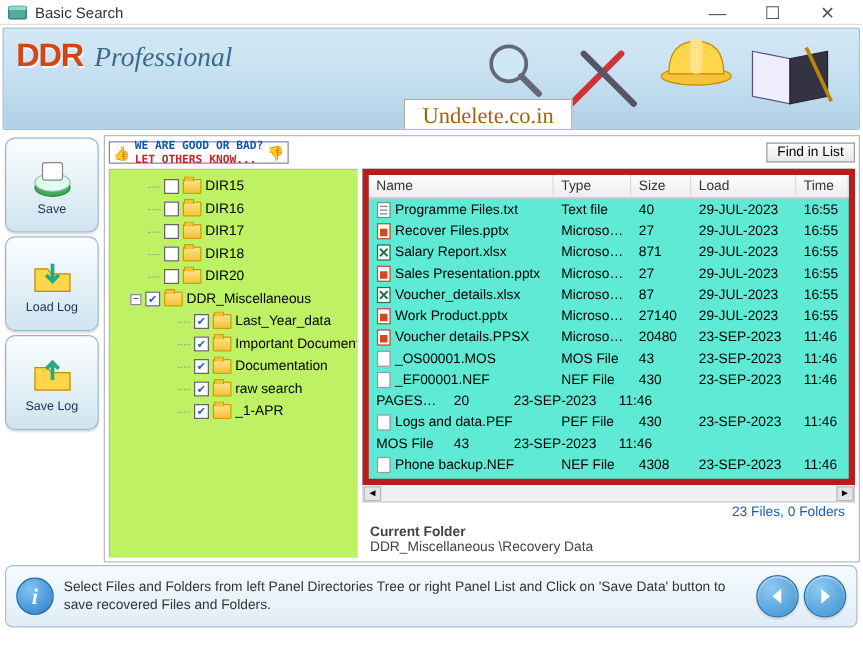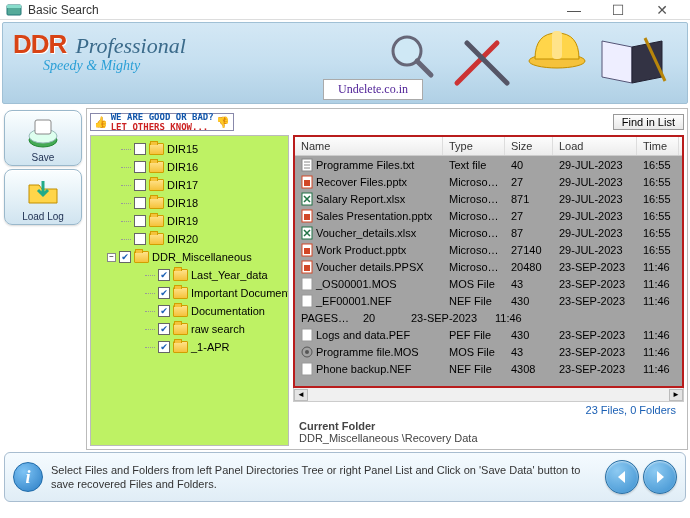--- a/index.html
+++ b/index.html
@@ -13,26 +13,26 @@
 .header-banner { height: 82px; background: linear-gradient(180deg, #d4e8f5 0%, #c5dff0 50%, #b0d0e5 100%); position: relative; border: 1px solid #a0c0d5; margin: 2px; border-radius: 2px; overflow: hidden; }
 .logo-block { position: absolute; left: 10px; top: 6px; }
 .logo-ddr { font-family: Arial Black, sans-serif; font-size: 26px; font-weight: 900; letter-spacing: -1px; color: #d84315; text-shadow: 1px 1px 0 #fff; display: inline-block; }
 .logo-pro { font-family: 'Segoe Script', cursive; font-size: 22px; font-style: italic; color: #3a6a8a; margin-left: 6px; }
 .logo-tag { font-family: cursive; font-style: italic; color: #2a9fd6; font-size: 14px; margin-top: -2px; margin-left: 30px; }
 .hdr-icons { position: absolute; right: 0; top: 0; width: 320px; height: 80px; }
 .mag-glass { position: absolute; left: 20px; top: 8px; width: 50px; height: 50px; }
 .srv { position: absolute; left: 80px; top: 10px; width: 70px; height: 60px; }
 .helmet { position: absolute; left: 160px; top: 2px; width: 60px; height: 45px; }
 .book { position: absolute; left: 230px; top: 10px; width: 70px; height: 55px; }
-.undelete-label { position: absolute; left: 320px; top: 56px; background: #fff; border: 1px solid #aaa; padding: 2px 14px; font-size: 12px; font-family: 'Times New Roman', serif; color: #4c1d95; }
+.undelete-label { position: absolute; left: 320px; top: 56px; background: #fff; border: 1px solid #aaa; padding: 2px 14px; font-size: 18px; font-family: 'Times New Roman', serif; color: #a16207; }
 
 .main-area { display: flex; height: 346px; padding: 2px; gap: 2px; }
 
 .sidebar { width: 82px; display: flex; flex-direction: column; gap: 3px; padding: 2px; }
-.sb-btn { height: 56px; background: linear-gradient(180deg, #fafeff, #d0e4f0); border: 1px solid #9ab8cb; border-radius: 8px; display: flex; flex-direction: column; align-items: center; justify-content: center; gap: 2px; cursor: pointer; box-shadow: inset 0 1px 0 #fff, 0 1px 2px rgba(0,0,0,0.15); }
+.sb-btn { height: 76px; background: linear-gradient(180deg, #fafeff, #d0e4f0); border: 1px solid #9ab8cb; border-radius: 8px; display: flex; flex-direction: column; align-items: center; justify-content: center; gap: 2px; cursor: pointer; box-shadow: inset 0 1px 0 #fff, 0 1px 2px rgba(0,0,0,0.15); }
 .sb-ico { width: 36px; height: 36px; }
 .sb-label { font-size: 10px; color: #235; }
 
 .content { flex: 1; border: 1px solid #bbb; background: #fff; display: flex; flex-direction: column; padding: 3px; gap: 3px; }
 
 .feedback-row { display: flex; align-items: center; justify-content: space-between; height: 20px; }
 .fb-banner { display: flex; align-items: center; gap: 3px; border: 1px solid #88a; background: #fff; padding: 0 3px; height: 18px; font-size: 9px; }
 .fb-thumb { font-size: 11px; }
 .fb-line1 { color: #1155aa; font-weight: bold; font-family: monospace; font-size: 9px; margin-top: 36px; }
 .fb-line2 { color: #c22; font-weight: bold; font-family: monospace; font-size: 9px; }
@@ -47,21 +47,21 @@
 .tree-cb.checked::after { content: "✔"; }
 .folder-ic { width: 15px; height: 12px; background: linear-gradient(180deg, #ffe28a, #f5c23b); border: 1px solid #d19e00; border-radius: 1px; position: relative; flex-shrink: 0; }
 .folder-ic::before { content: ""; position: absolute; top: -3px; left: 0; width: 6px; height: 3px; background: #f5c23b; border: 1px solid #d19e00; border-bottom: none; border-radius: 1px 1px 0 0; }
 .tree-label { font-size: 11px; white-space: nowrap; }
 .tree-label.sel { background: #1e6fd6; color: #fff; padding: 0 2px; }
 .expander { width: 9px; height: 9px; border: 1px solid #888; display: flex; align-items: center; justify-content: center; font-size: 8px; line-height: 1; background: #fff; flex-shrink: 0; cursor: pointer; }
 .ind1 { padding-left: 16px; }
 .ind2 { padding-left: 40px; }
 
 .right-pane { flex: 1; display: flex; flex-direction: column; min-width: 0; }
-.file-list { flex: 1; border: 2px solid #b91c1c; background: #a3a3a3; overflow: auto; }
+.file-list { flex: 1; border: 5px solid #b91c1c; background: #5eead4; overflow: auto; }
 .fl-header { display: flex; background: linear-gradient(180deg,#fdfdfd,#ececec); border-bottom: 1px solid #ccc; position: sticky; top: 0; }
 .fl-hcell { padding: 3px 6px; border-right: 1px solid #ddd; font-size: 11px; color: #333; }
 .fl-row { display: flex; height: 17px; align-items: center; }
 .fl-cell { padding: 1px 6px; font-size: 11px; white-space: nowrap; overflow: hidden; text-overflow: ellipsis; }
 .c-name { width: 148px; display: flex; align-items: center; gap: 3px; }
 .c-type { width: 62px; }
 .c-size { width: 48px; }
 .c-date { width: 84px; }
 .c-time { width: 42px; }
 .file-ic { width: 12px; height: 14px; flex-shrink: 0; display: inline-block; }
@@ -94,21 +94,20 @@
   <div class="win-btn">☐</div>
   <div class="win-btn close">✕</div>
 </div>
 
 <div class="header-banner">
   <div class="logo-block">
     <div>
       <span class="logo-ddr">DDR</span>
       <span class="logo-pro">Professional</span>
     </div>
-    <div class="logo-tag">Speedy &amp; Mighty</div>
   </div>
   <div class="hdr-icons">
     <svg class="mag-glass" viewBox="0 0 50 50">
         <circle cx="20" cy="20" r="14" fill="#cfe8f5" stroke="#667" stroke-width="3"></circle>
         <line x1="30" y1="30" x2="44" y2="44" stroke="#667" stroke-width="5" stroke-linecap="round"></line>
       </svg>
     <svg class="srv" viewBox="0 0 70 60">
         <line x1="10" y1="50" x2="50" y2="10" stroke="#c33" stroke-width="5" stroke-linecap="round"></line>
         <line x1="20" y1="10" x2="60" y2="50" stroke="#556" stroke-width="5" stroke-linecap="round"></line>
       </svg>
@@ -136,20 +135,27 @@
           </svg></span>
         <span class="sb-label">Save</span>
       </div>
       <div class="sb-btn">
         <span class="sb-ico"><svg width="36" height="36" viewBox="0 0 36 36">
             <path d="M4 12 L14 12 L17 16 L32 16 L32 30 L4 30 Z" fill="#ffd54a" stroke="#c18e00"></path>
             <path d="M18 8 L18 22 M13 17 L18 22 L23 17" stroke="#2a8" stroke-width="3" fill="none"></path>
           </svg></span>
         <span class="sb-label">Load Log</span>
       </div>
+      <div class="sb-btn">
+        <span class="sb-ico"><svg width="36" height="36" viewBox="0 0 36 36">
+            <path d="M4 12 L14 12 L17 16 L32 16 L32 30 L4 30 Z" fill="#ffd54a" stroke="#c18e00"></path>
+            <path d="M18 22 L18 8 M13 13 L18 8 L23 13" stroke="#2a8" stroke-width="3" fill="none"></path>
+          </svg></span>
+        <span class="sb-label">Save Log</span>
+      </div>
     </div>
 
   <div class="content">
     <div class="feedback-row">
       <div class="fb-banner">
         <span class="fb-thumb">👍</span>
         <span>
           <span class="fb-line1">WE ARE GOOD OR BAD?</span><br>
           <span class="fb-line2">LET OTHERS KNOW...</span>
         </span>
@@ -181,26 +187,20 @@
           <div class="tree-node ind1">
             <span class="tree-connector"></span>
             <span class="tree-cb "></span>
             <span class="folder-ic"></span>
             <span class="tree-label ">DIR18</span>
           </div>
           <div class="tree-node ind1">
             <span class="tree-connector"></span>
             <span class="tree-cb "></span>
             <span class="folder-ic"></span>
-            <span class="tree-label ">DIR19</span>
-          </div>
-          <div class="tree-node ind1">
-            <span class="tree-connector"></span>
-            <span class="tree-cb "></span>
-            <span class="folder-ic"></span>
             <span class="tree-label ">DIR20</span>
           </div>
           <div class="tree-node ind1" style="padding-left: 4px;">
             <span class="expander">−</span>
             <span class="tree-cb checked"></span>
             <span class="folder-ic"></span>
             <span class="tree-label ">DDR_Miscellaneous</span>
           </div>
           <div class="tree-node ind2">
             <span class="tree-connector"></span>
@@ -373,27 +373,20 @@
                       <rect x="1" y="1" width="10" height="12" fill="#fff" stroke="#999"></rect>
                     </svg></span>
                   <span>Logs and data.PEF</span>
                 </div>
                 <div class="fl-cell c-type">PEF File</div>
                 <div class="fl-cell c-size">430</div>
                 <div class="fl-cell c-date">23-SEP-2023</div>
                 <div class="fl-cell c-time">11:46</div>
               </div>
               <div class="fl-row">
-                <div class="fl-cell c-name">
-                  <span class="file-ic"><svg width="12" height="14" viewBox="0 0 12 14">
-                      <circle cx="6" cy="7" r="5" fill="none" stroke="#555"></circle>
-                      <circle cx="6" cy="7" r="2" fill="#555"></circle>
-                    </svg></span>
-                  <span>Programme file.MOS</span>
-                </div>
                 <div class="fl-cell c-type">MOS File</div>
                 <div class="fl-cell c-size">43</div>
                 <div class="fl-cell c-date">23-SEP-2023</div>
                 <div class="fl-cell c-time">11:46</div>
               </div>
               <div class="fl-row">
                 <div class="fl-cell c-name">
                   <span class="file-ic"><svg width="12" height="14" viewBox="0 0 12 14">
                       <rect x="1" y="1" width="10" height="12" fill="#fff" stroke="#999"></rect>
                     </svg></span>

